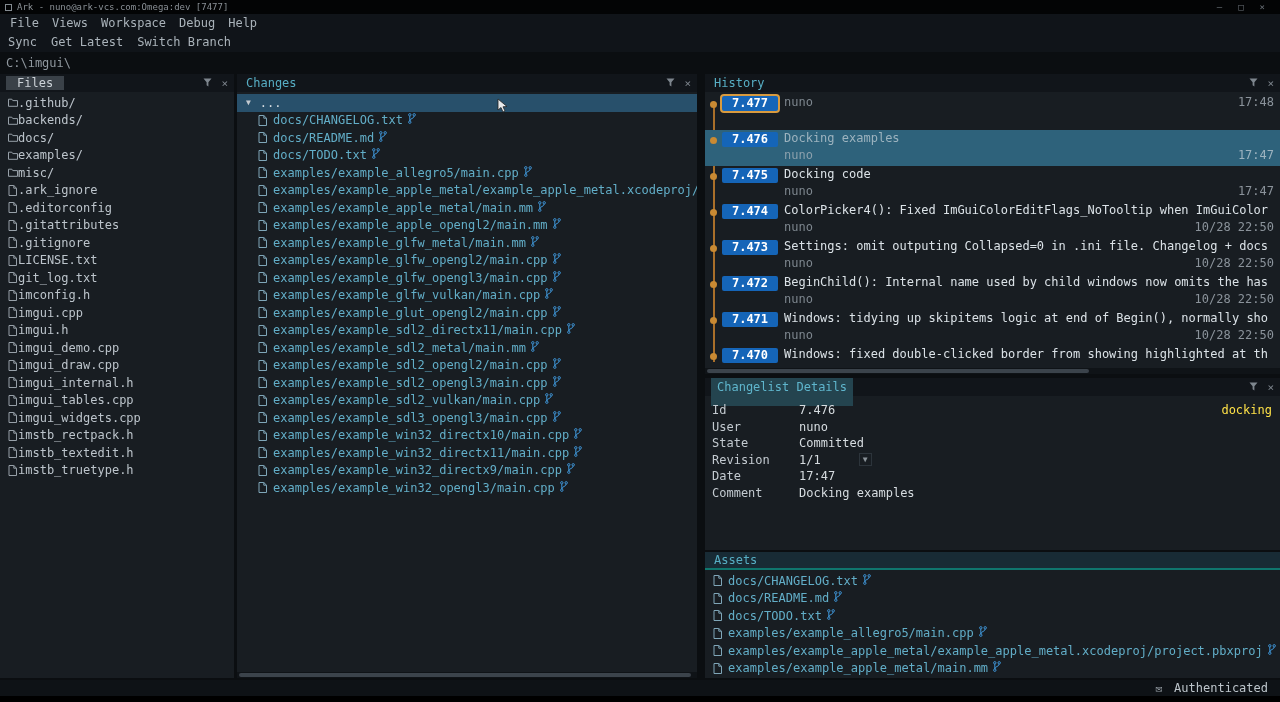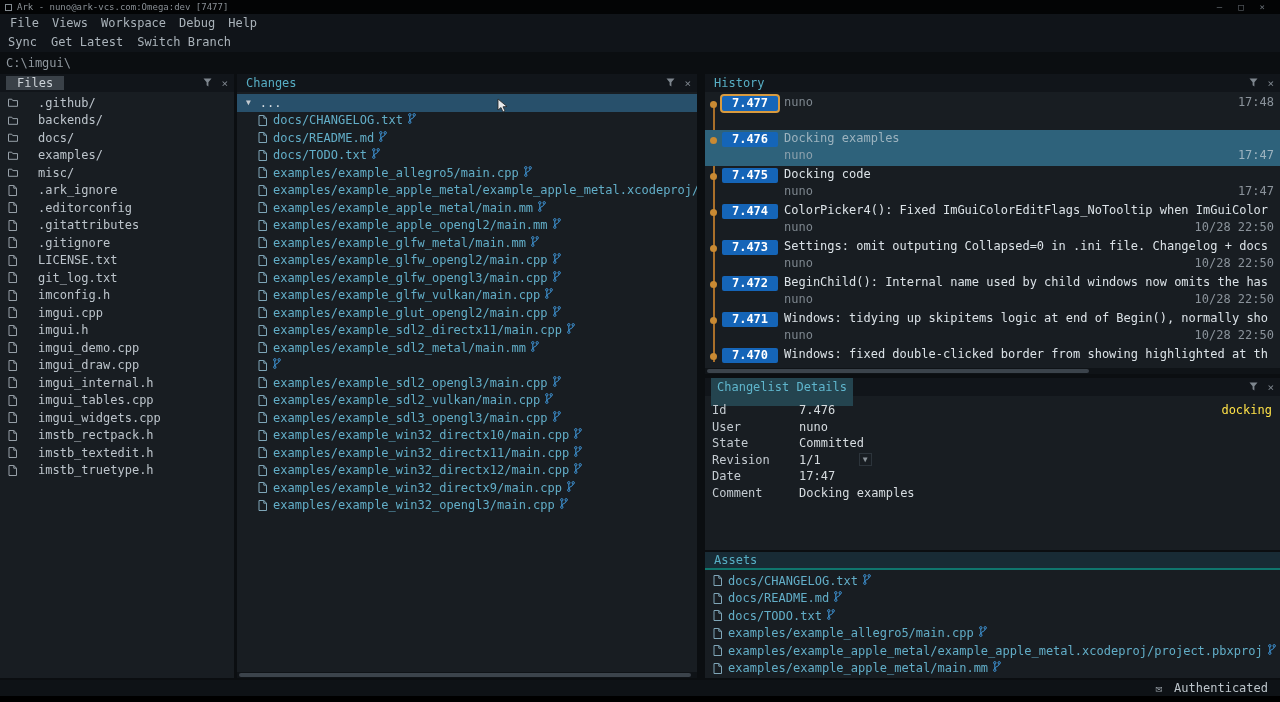--- a/index.html
+++ b/index.html
@@ -41,21 +41,21 @@
     color:#57aec4; position:relative; }
   .phead .ptitle { padding:0 3px; white-space:nowrap; }
   #files-panel .ptitle { background:#3a4148; color:#cdd3d8; padding:0 11px; }
   #details-panel .ptitle { background:#24444f; color:#5fb6cd; padding:12px 6px; }
   #assets-panel .phead { background:#182b35; border-bottom:2px solid #0f766e; }
   .picos { margin-left:auto; display:flex; gap:9px; align-items:center; color:#7e868e; }
   .picos .xicon { font-size:11px; line-height:11px; color:#7e868e; }
 
   
   #files-list { position:absolute; left:0; top:20px; right:0; }
-  .frow { display:flex; align-items:center; height:17.5px; padding-left:7px; gap:20px; white-space:nowrap; }
+  .frow { display:flex; align-items:center; height:17.5px; padding-left:7px; gap:0; white-space:nowrap; }
   .frow .flabel { color:#bcc4cb; }
   .ficon { display:inline-flex; width:11px; justify-content:center; flex:none; }
 
   
   #changes-list { position:absolute; left:0; top:20px; right:0; }
   .crow-root { height:17.5px; display:flex; align-items:center; gap:9px; padding-left:9px;
     background:#28506b; color:#d7dee3; }
   .crow-root .exp { font-size:8px; color:#c3cad0; }
   .crow { display:flex; align-items:center; height:17.5px; padding-left:20px; gap:5px;
     white-space:nowrap; overflow:hidden; }
@@ -572,20 +572,21 @@
               <path d="M1.8 3V8M6.2 3C6.2 5.8 1.8 5.2 1.8 8" fill="none" stroke="#3f96d8"></path>
             </svg></span>
      </div>
         <div class="crow">
        <span class="ficon">
             <svg width="9" height="11" viewBox="0 0 9 11">
               <path d="M1 .5H5.8L8.5 3.2V10.5H1Z" fill="none" stroke="#7fa6b8"></path>
               <path d="M5.8 .5V3.2H8.5" fill="none" stroke="#7fa6b8"></path>
             </svg>
           </span>
+       <span class="clabel">examples/example_sdl2_opengl2/main.cpp</span>
        <span><svg width="8" height="11" viewBox="0 0 8 11">
               <circle cx="1.8" cy="1.8" r="1.2" fill="none" stroke="#3f96d8"></circle>
               <circle cx="6.2" cy="1.8" r="1.2" fill="none" stroke="#3f96d8"></circle>
               <circle cx="1.8" cy="9.2" r="1.2" fill="none" stroke="#3f96d8"></circle>
               <path d="M1.8 3V8M6.2 3C6.2 5.8 1.8 5.2 1.8 8" fill="none" stroke="#3f96d8"></path>
             </svg></span>
      </div>
         <div class="crow">
        <span class="ficon">
             <svg width="9" height="11" viewBox="0 0 9 11">
@@ -647,35 +648,20 @@
             </svg></span>
      </div>
         <div class="crow">
        <span class="ficon">
             <svg width="9" height="11" viewBox="0 0 9 11">
               <path d="M1 .5H5.8L8.5 3.2V10.5H1Z" fill="none" stroke="#7fa6b8"></path>
               <path d="M5.8 .5V3.2H8.5" fill="none" stroke="#7fa6b8"></path>
             </svg>
           </span>
        <span class="clabel">examples/example_win32_directx11/main.cpp</span>
-       <span><svg width="8" height="11" viewBox="0 0 8 11">
-              <circle cx="1.8" cy="1.8" r="1.2" fill="none" stroke="#3f96d8"></circle>
-              <circle cx="6.2" cy="1.8" r="1.2" fill="none" stroke="#3f96d8"></circle>
-              <circle cx="1.8" cy="9.2" r="1.2" fill="none" stroke="#3f96d8"></circle>
-              <path d="M1.8 3V8M6.2 3C6.2 5.8 1.8 5.2 1.8 8" fill="none" stroke="#3f96d8"></path>
-            </svg></span>
-     </div>
-        <div class="crow">
-       <span class="ficon">
-            <svg width="9" height="11" viewBox="0 0 9 11">
-              <path d="M1 .5H5.8L8.5 3.2V10.5H1Z" fill="none" stroke="#7fa6b8"></path>
-              <path d="M5.8 .5V3.2H8.5" fill="none" stroke="#7fa6b8"></path>
-            </svg>
-          </span>
-       <span class="clabel">examples/example_win32_directx12/main.cpp</span>
        <span><svg width="8" height="11" viewBox="0 0 8 11">
               <circle cx="1.8" cy="1.8" r="1.2" fill="none" stroke="#3f96d8"></circle>
               <circle cx="6.2" cy="1.8" r="1.2" fill="none" stroke="#3f96d8"></circle>
               <circle cx="1.8" cy="9.2" r="1.2" fill="none" stroke="#3f96d8"></circle>
               <path d="M1.8 3V8M6.2 3C6.2 5.8 1.8 5.2 1.8 8" fill="none" stroke="#3f96d8"></path>
             </svg></span>
      </div>
         <div class="crow">
        <span class="ficon">
             <svg width="9" height="11" viewBox="0 0 9 11">

